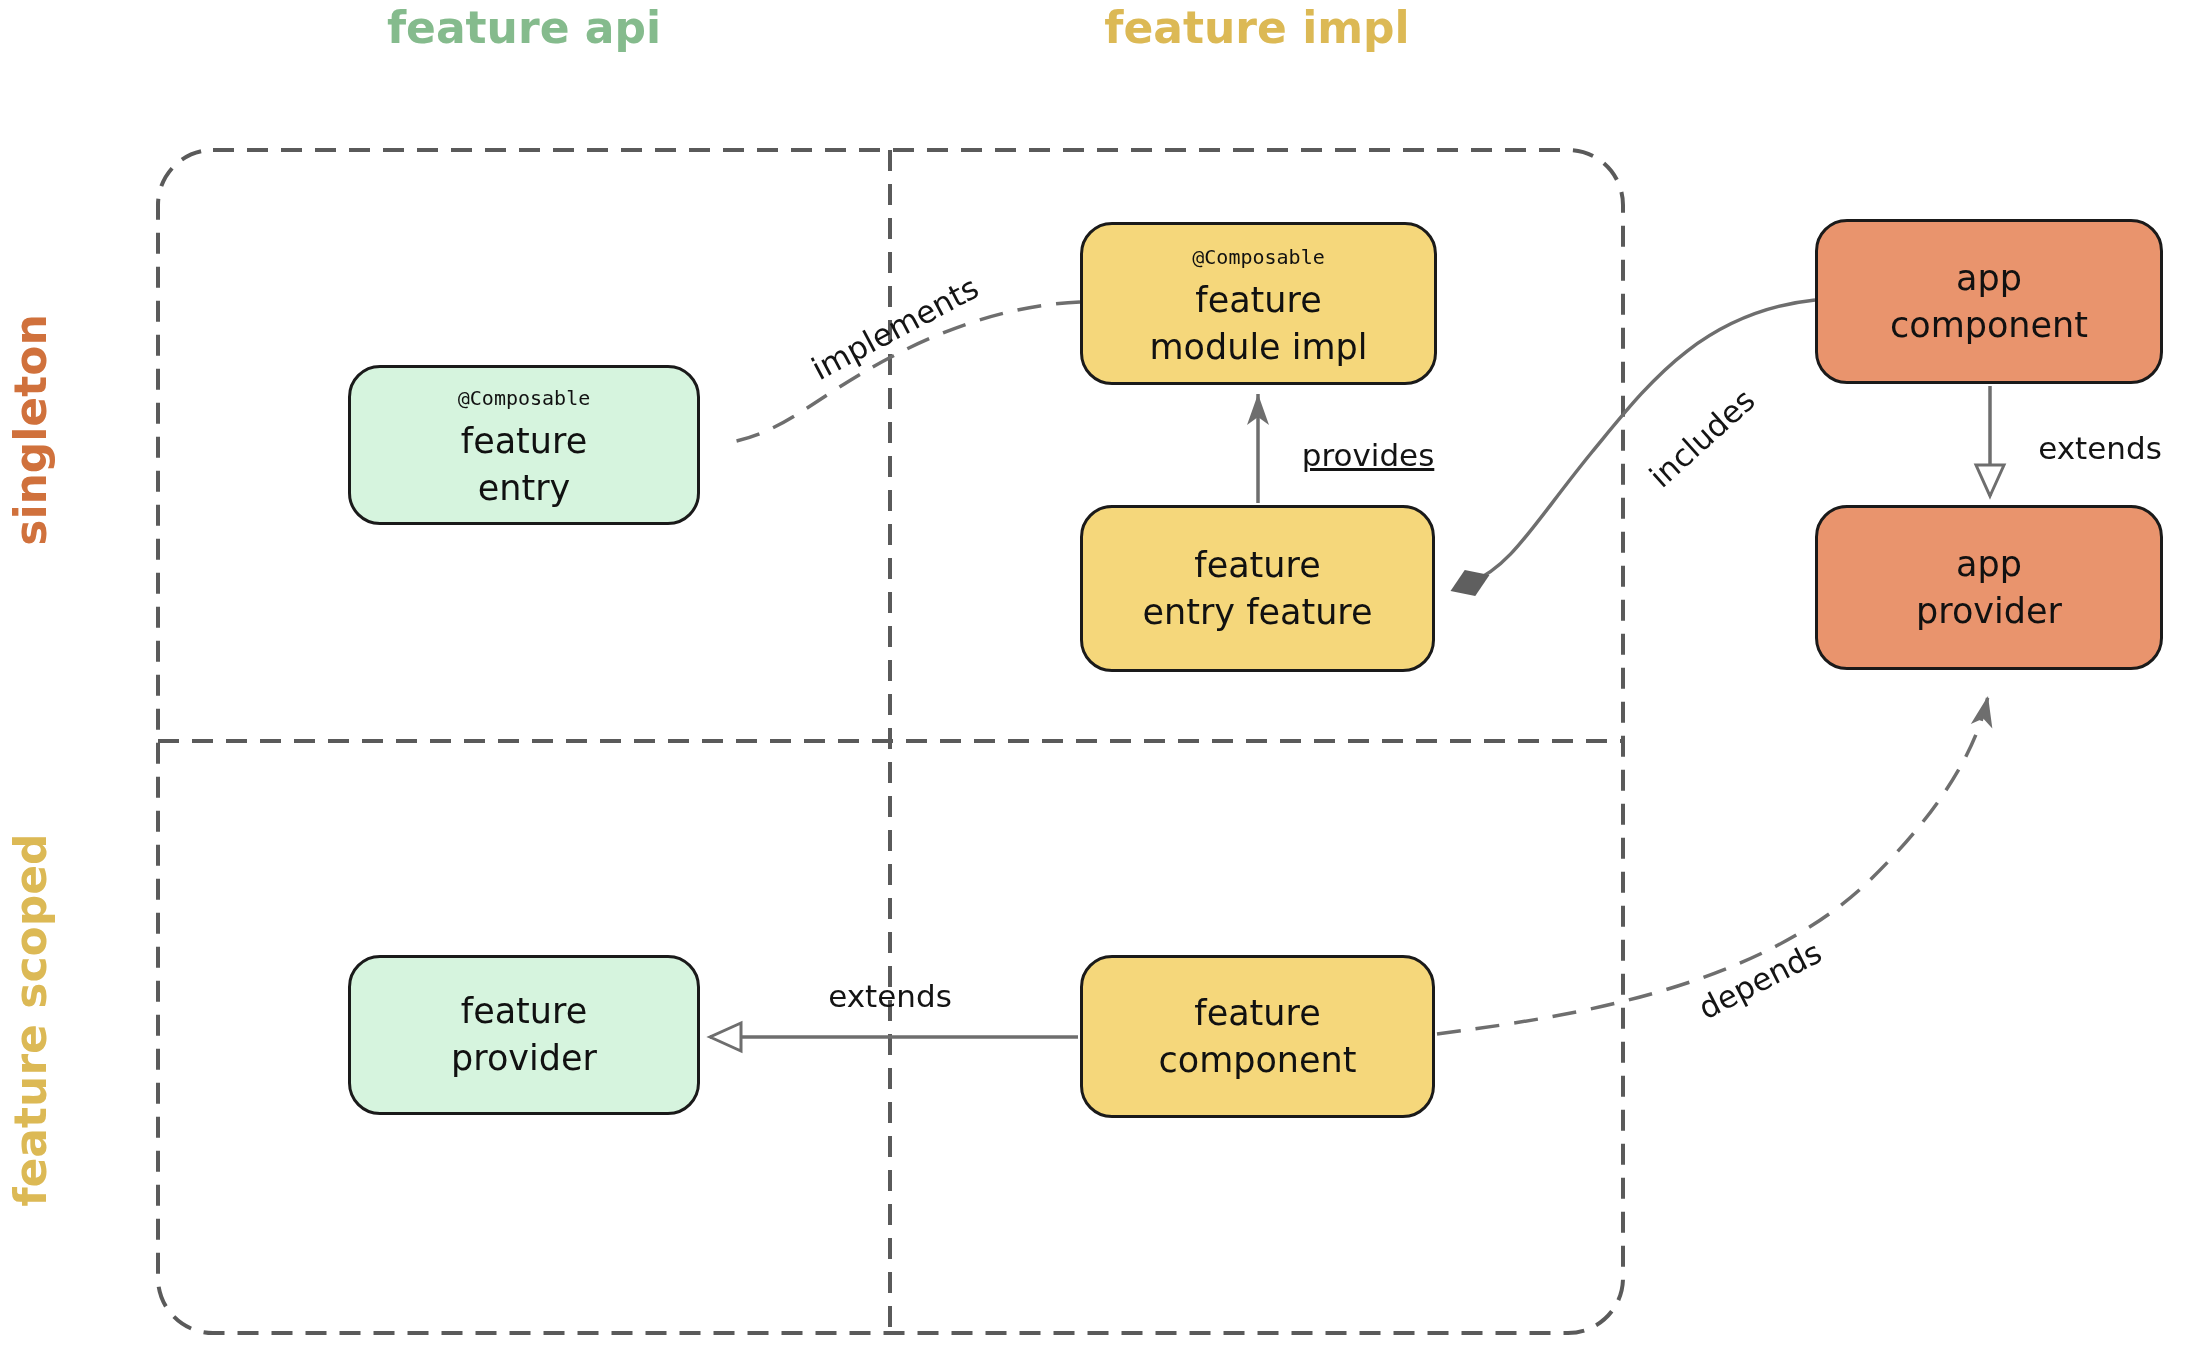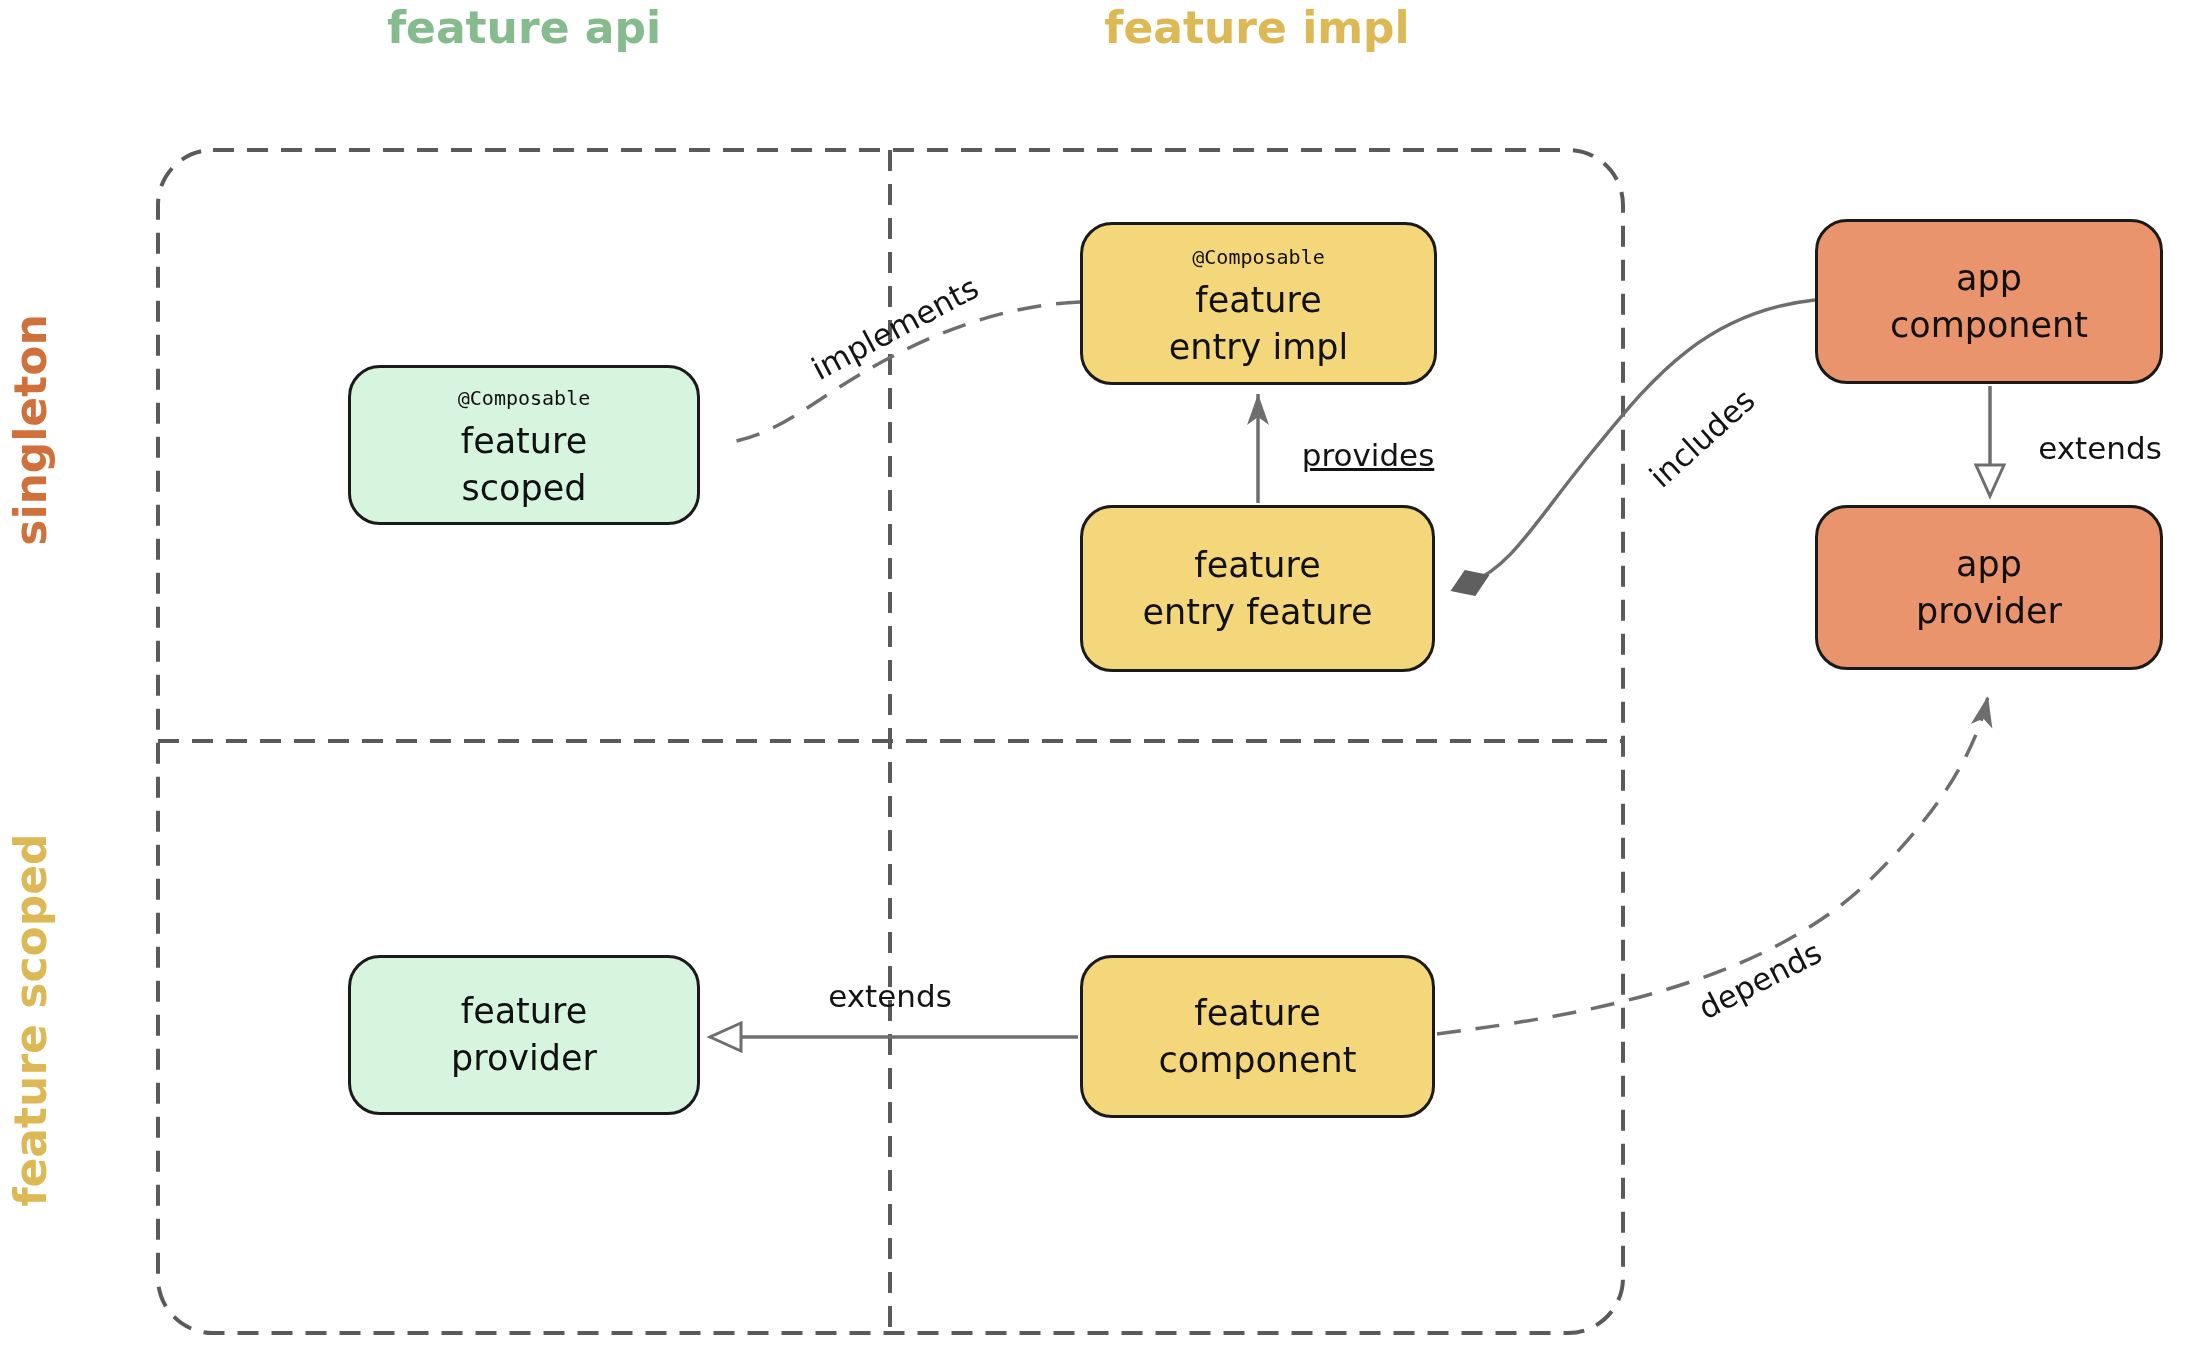--- a/index.html
+++ b/index.html
@@ -111,27 +111,27 @@
 
   <div class="col-header impl" style="color: rgb(220, 185, 85);">feature impl</div>
   <div class="col-header api" style="color: rgb(133, 187, 141);">feature api</div>
 
   <div class="row-label singleton" style="color: rgb(208, 113, 60);">singleton</div>
   <div class="row-label scoped" style="color: rgb(220, 185, 85);">feature scoped</div>
 
   <div class="node feature-entry" style="background-color: rgb(214, 244, 222);">
     <span class="annotation">@Composable</span>
     <span class="nline">feature</span>
-    <span class="nline">scoped</span>
+    <span class="nline">entry</span>
   </div>
 
   <div class="node feature-entry-impl" style="background-color: rgb(245, 215, 123);">
     <span class="annotation">@Composable</span>
     <span class="nline">feature</span>
-    <span class="nline">entry impl</span>
+    <span class="nline">module impl</span>
   </div>
 
   <div class="node feature-entry-module" style="background-color: rgb(245, 215, 123);">
     <span class="nline">feature</span>
     <span class="nline">entry feature</span>
   </div>
 
   <div class="node app-component" style="background-color: rgb(233, 148, 109);">
     <span class="nline">app</span>
     <span class="nline">component</span>

